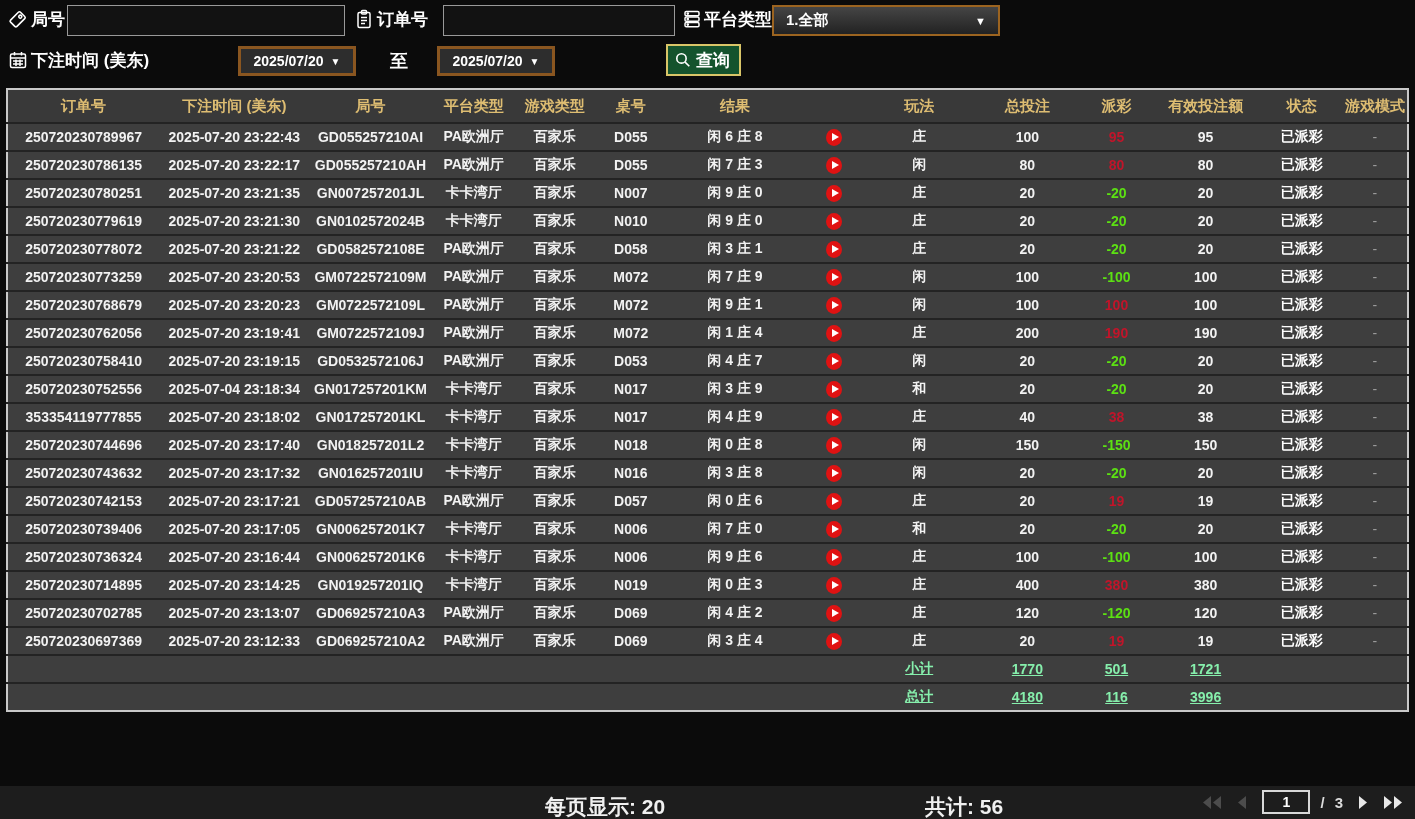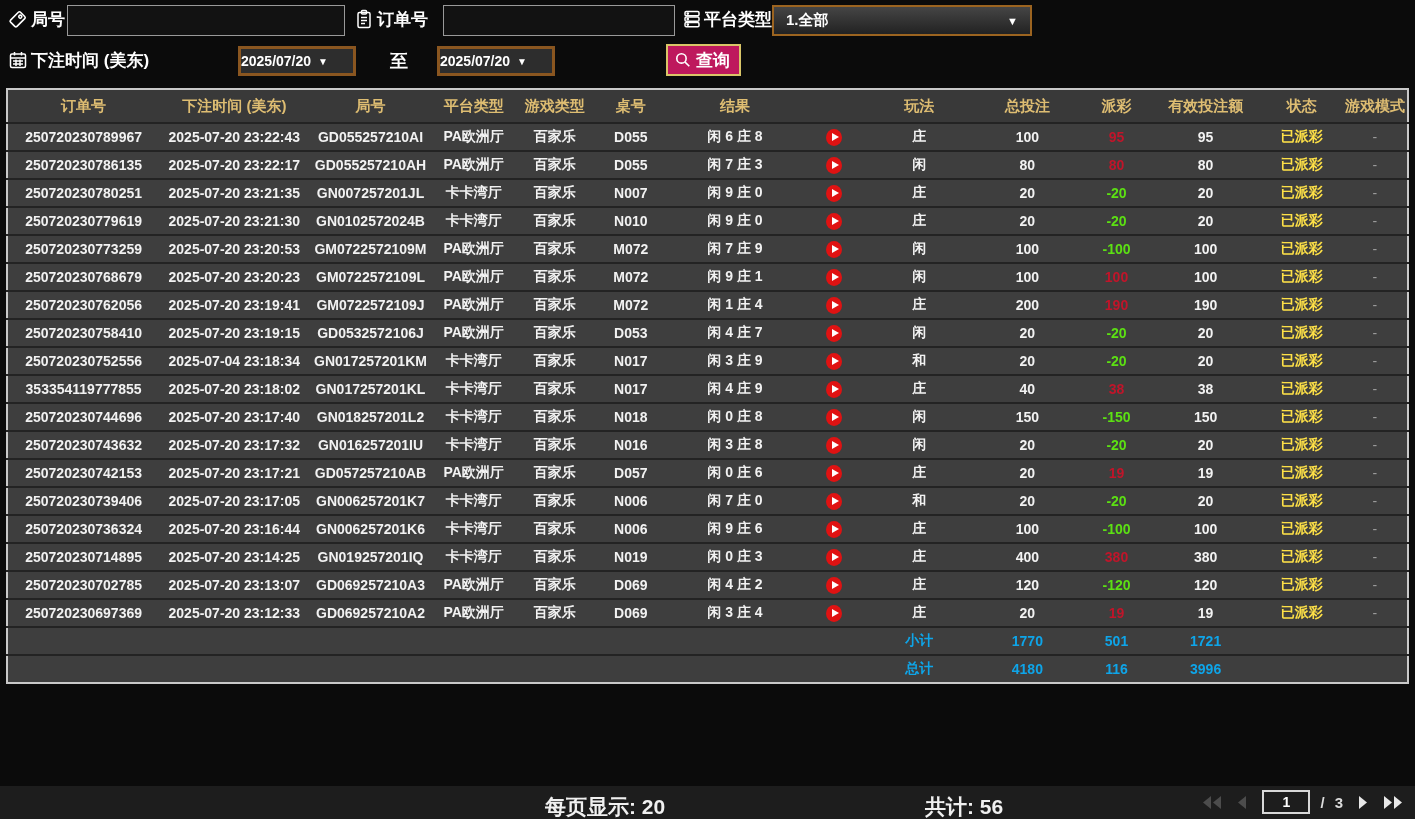--- a/index.html
+++ b/index.html
@@ -12,40 +12,40 @@
   .ficon  { position:absolute; width:20px; height:20px; top:9px; }
   .ficon svg { width:20px; height:20px; display:block; }
   .txtinput { position:absolute; top:5px; height:31px; background:#121212;
               border:1px solid #999; color:#fff; font-size:15px; padding:0 8px; outline:none; }
   .selectbox { position:absolute; top:5px; height:31px; background:linear-gradient(#454545,#222);
                border:2px solid #9c6420; color:#fff; font-size:15px; font-weight:bold;
                display:flex; align-items:center; padding:0 12px; cursor:pointer; }
   .selectbox .caret { position:absolute; right:12px; font-size:11px; color:#fff; }
   .datebox { position:absolute; top:46px; width:118px; height:30px; background:#2d2d2d;
              border:3px solid #8a5620; color:#fff; font-weight:bold; font-size:14px;
-             display:flex; align-items:center; justify-content:flex-start; gap:7px; cursor:pointer; }
+             display:flex; align-items:center; justify-content:center; gap:7px; cursor:pointer; }
   .datebox .caret { font-size:10px; }
   .tolabel { position:absolute; top:46px; left:390px; color:#fff; font-weight:bold; font-size:18px; line-height:30px; }
-  .searchbtn { position:absolute; top:44px; left:666px; height:32px; background:#be185d;
+  .searchbtn { position:absolute; top:44px; left:666px; height:32px; background:#14532d;
                border:2px solid #d9c568; color:#fff; font-weight:bold; font-size:17px;
                display:flex; align-items:center; gap:4px; padding:0 9px 0 6px; cursor:pointer; }
   .searchbtn svg { width:18px; height:18px; }
 
   
   .tablewrap { margin:0 6px; }
   table { width:1403px; border-collapse:collapse; table-layout:fixed; border:2px solid #c9c9c9; }
   thead th { height:34px; background:#393939; color:#debd72; font-weight:bold; font-size:15px;
              text-align:center; white-space:nowrap; overflow:hidden; }
   tbody td { height:28px; background:#3e3e3e; border-top:2px solid #232323; color:#f2f2f2;
              font-size:14px; font-weight:bold; text-align:center; white-space:nowrap; overflow:hidden; }
   td.pos { color:#c0152a; }
   td.neg { color:#5ce013; }
-  td.status { color:#fde047; }
+  td.status { color:#ffffff; }
   td.dim { color:#9a9a9a; font-weight:normal; }
-  td.sumlabel, td.sumval { color:#0ea5e9; }
+  td.sumlabel, td.sumval { color:#86efac;text-decoration:underline; }
   .play-btn { display:inline-block; width:16px; height:17px; border-radius:50%;
               background:#e01212; position:relative; vertical-align:middle; cursor:pointer; }
   .play-btn::after { content:""; position:absolute; left:6px; top:4.5px;
                      border-left:7px solid #fff; border-top:4px solid transparent; border-bottom:4px solid transparent; }
 
   
   .footer { position:absolute; left:0; right:0; bottom:0; height:33px; background:#1d1d1d; }
   .footer .ftext { position:absolute; top:7px; color:#f0f0f0; font-weight:bold; font-size:21px; }
   .page-size { left:545px; }
   .total-count { left:925px; }
@@ -88,21 +88,21 @@
     <svg viewBox="0 0 20 20" fill="none" stroke="#fff" stroke-width="1.5">
       <rect x="3" y="2.5" width="14" height="4.2" rx="1.3"></rect>
         <rect x="3" y="8" width="14" height="4.2" rx="1.3"></rect>
         <rect x="3" y="13.5" width="14" height="4.2" rx="1.3"></rect>
       <circle cx="5.8" cy="4.6" r="0.6" fill="#fff"></circle>
         <circle cx="5.8" cy="10.1" r="0.6" fill="#fff"></circle>
         <circle cx="5.8" cy="15.6" r="0.6" fill="#fff"></circle>
     </svg>
   </span>
   <span class="flabel" style="left:704px;top:5px">平台类型</span>
-  <div class="selectbox" style="left:772px;width:260px">
+  <div class="selectbox" style="left:772px;width:228px">
     <span>1.全部</span>
     <span class="caret">▼</span>
   </div>
 
   <span class="ficon" style="left:8px;top:50px">
     <svg viewBox="0 0 20 20" fill="none" stroke="#fff" stroke-width="1.5">
       <rect x="2.5" y="4" width="15" height="13.5" rx="1.5"></rect>
         <line x1="2.5" y1="8" x2="17.5" y2="8"></line>
       <line x1="6.5" y1="2" x2="6.5" y2="5.5"></line>
         <line x1="13.5" y1="2" x2="13.5" y2="5.5"></line>
@@ -219,20 +219,36 @@
           <td class="dim">-</td>
         </tr>
         <tr>
           <td>250720230779619</td>
           <td>2025-07-20 23:21:30</td>
           <td>GN0102572024B</td>
           <td>卡卡湾厅</td>
           <td>百家乐</td>
           <td>N010</td>
           <td>闲 9 庄 0</td>
+          <td><span class="play-btn"></span></td>
+          <td>庄</td>
+          <td>20</td>
+          <td class="neg">-20</td>
+          <td>20</td>
+          <td class="status">已派彩</td>
+          <td class="dim">-</td>
+        </tr>
+        <tr>
+          <td>250720230778072</td>
+          <td>2025-07-20 23:21:22</td>
+          <td>GD0582572108E</td>
+          <td>PA欧洲厅</td>
+          <td>百家乐</td>
+          <td>D058</td>
+          <td>闲 3 庄 1</td>
           <td><span class="play-btn"></span></td>
           <td>庄</td>
           <td>20</td>
           <td class="neg">-20</td>
           <td>20</td>
           <td class="status">已派彩</td>
           <td class="dim">-</td>
         </tr>
         <tr>
           <td>250720230773259</td>

